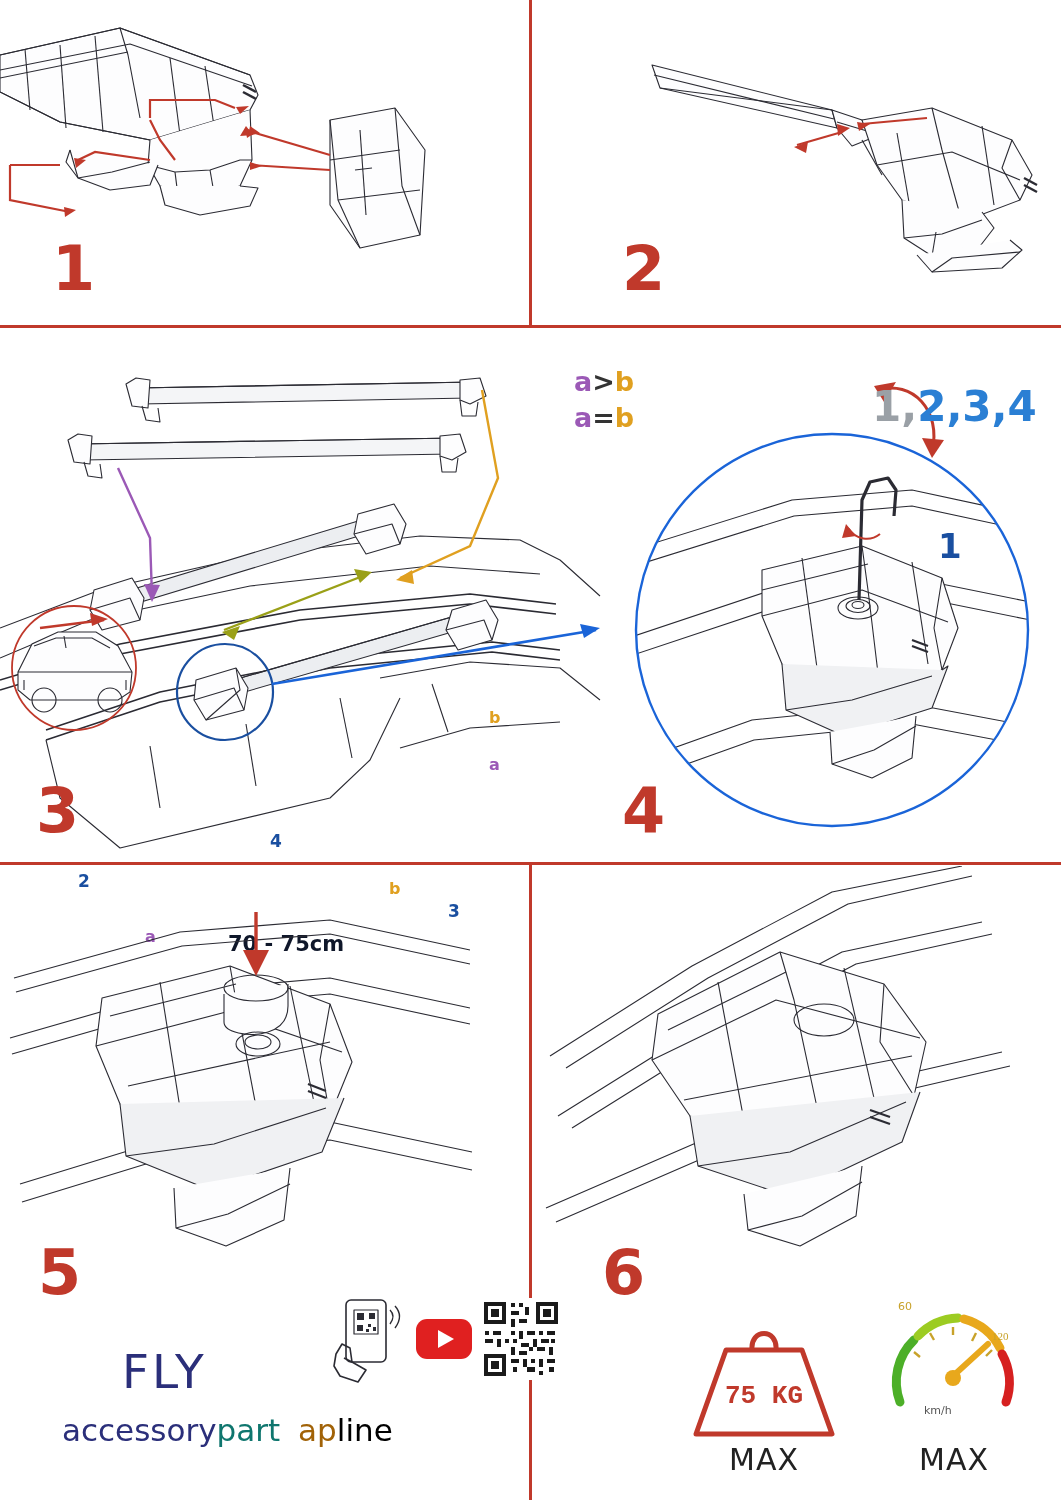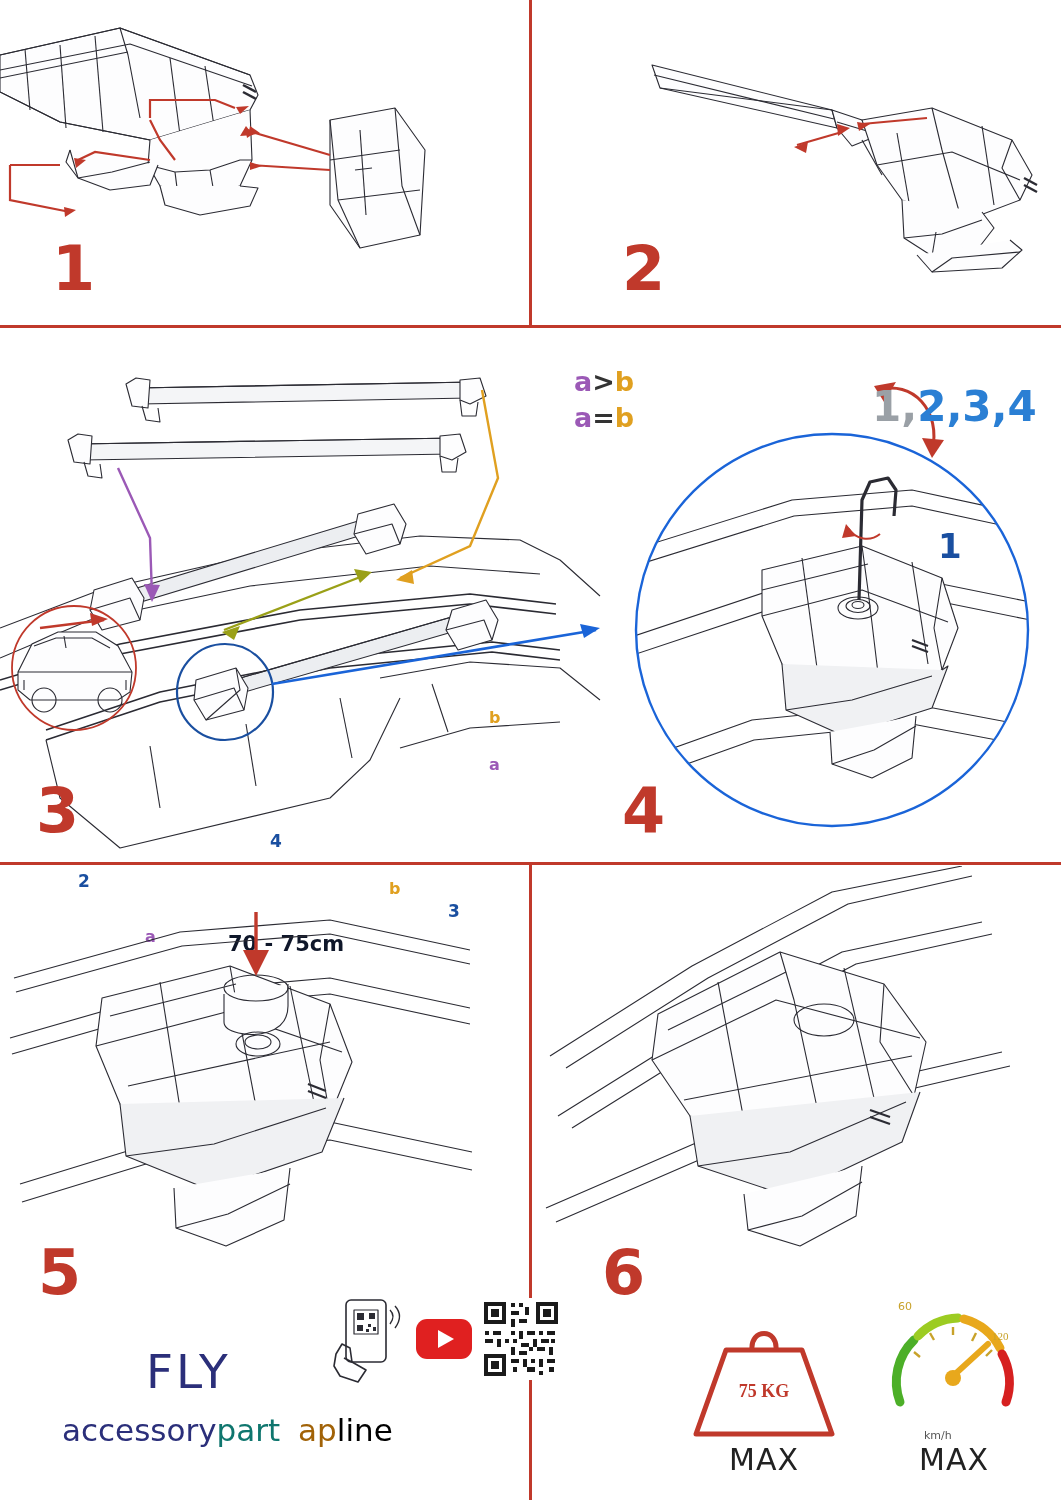--- a/index.html
+++ b/index.html
@@ -96,44 +96,43 @@
     font-weight: bold;
     font-size: 34px;
     color: #1a4fa0;
   }
   .brand-fly {
     position: absolute;
     font-family: "DejaVu Sans", sans-serif;
     font-size: 47px;
     letter-spacing: 3px;
     color: #2b2f7a;
-    margin-left: 24px;
   }
   .brand-line {
     position: absolute;
     font-family: "DejaVu Sans", sans-serif;
     font-size: 31px;
     letter-spacing: 0px;
   }
   .bl-accessory { color: #2b2f7a; }
   .bl-part { color: #0f766e; }
   .bl-ap { color: #a16207; }
   .bl-line { color: #000000; }
   .max-text {
     position: absolute;
     font-family: "DejaVu Sans", sans-serif;
     font-size: 30px;
     color: #222;
     letter-spacing: 1px;
   }
   .weight-text {
     position: absolute;
-    font-family: Liberation Serif, serif;
-    font-weight: bold;
-    font-size: 18px;
+    font-family: Liberation Mono, monospace;
+    font-weight: bold;
+    font-size: 26px;
     color: #c0392b;
   }
   .speed-tick {
     position: absolute;
     font-family: "DejaVu Sans", sans-serif;
     font-size: 11px;
     color: #c8a22a;
   }
   .kmh {
     position: absolute;
@@ -613,17 +612,17 @@
           <path d="M69 27 L69 35"></path>
           <path d="M92 33 L88 41"></path>
           <path d="M108 50 L102 56"></path>
         </g>
         <path d="M69 76 L104 44" stroke="#e8a81c" stroke-width="6" stroke-linecap="round" fill="none"></path>
         <circle cx="69" cy="78" r="8" fill="#e8a81c"></circle>
       </svg>
     </div>
     <div class="speed-tick" style="left:366px; top:434px;text-align:center;">60</div>
     <div class="speed-tick" style="left:460px; top:464px;font-family:Liberation Serif, serif;">120</div>
-    <div class="kmh" style="left:392px; top:538px;margin-top:25px;">km/h</div>
+    <div class="kmh" style="left:392px; top:538px;">km/h</div>
     <div class="max-text" style="left:352px; top:576px; width:140px; text-align:center;">MAX</div>
   </div>
 
 </div>
 
 </body></html>

